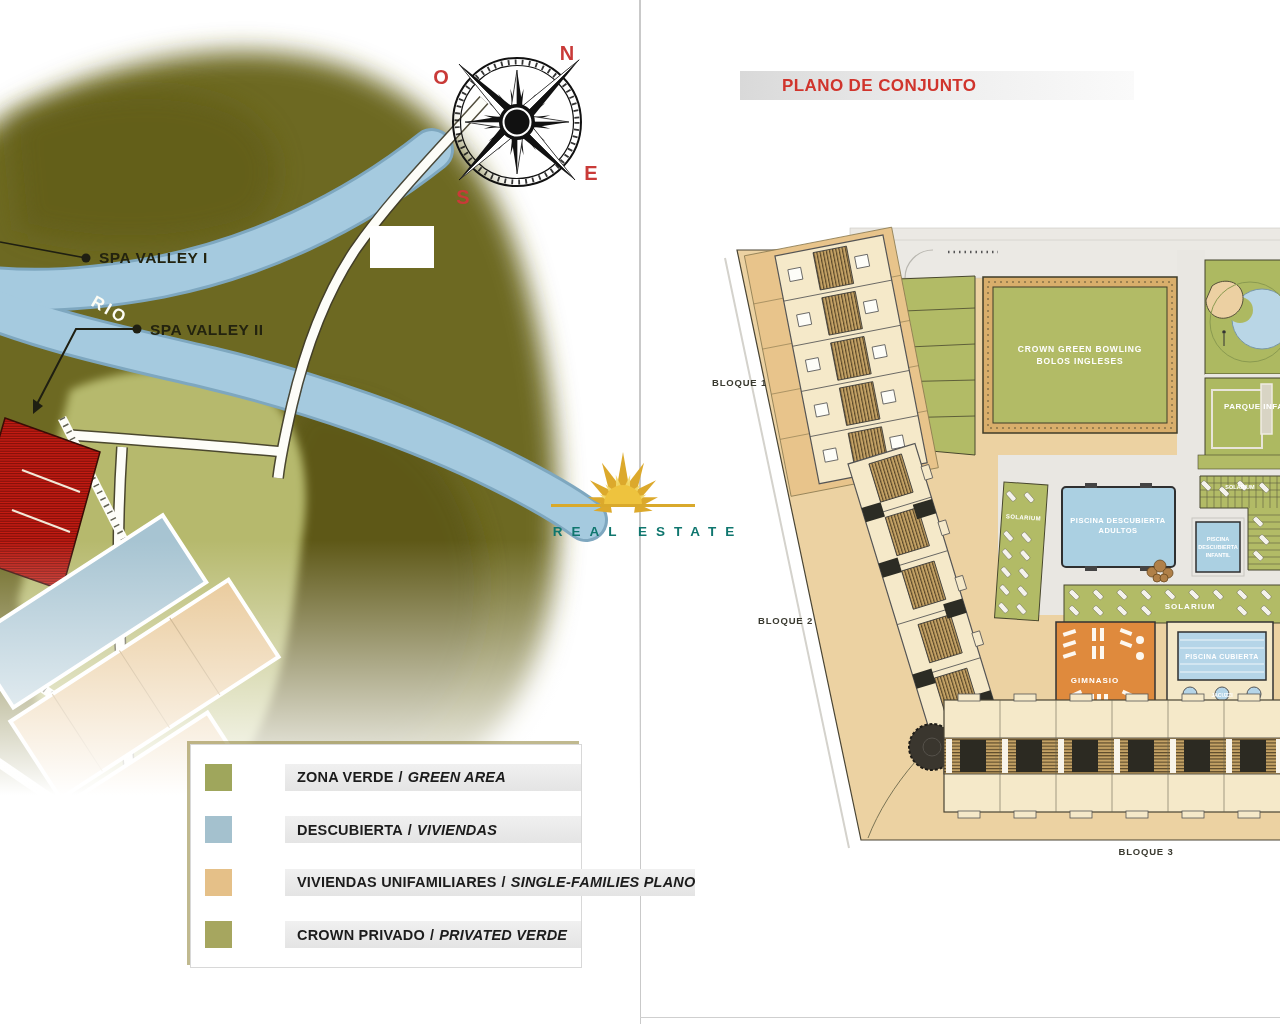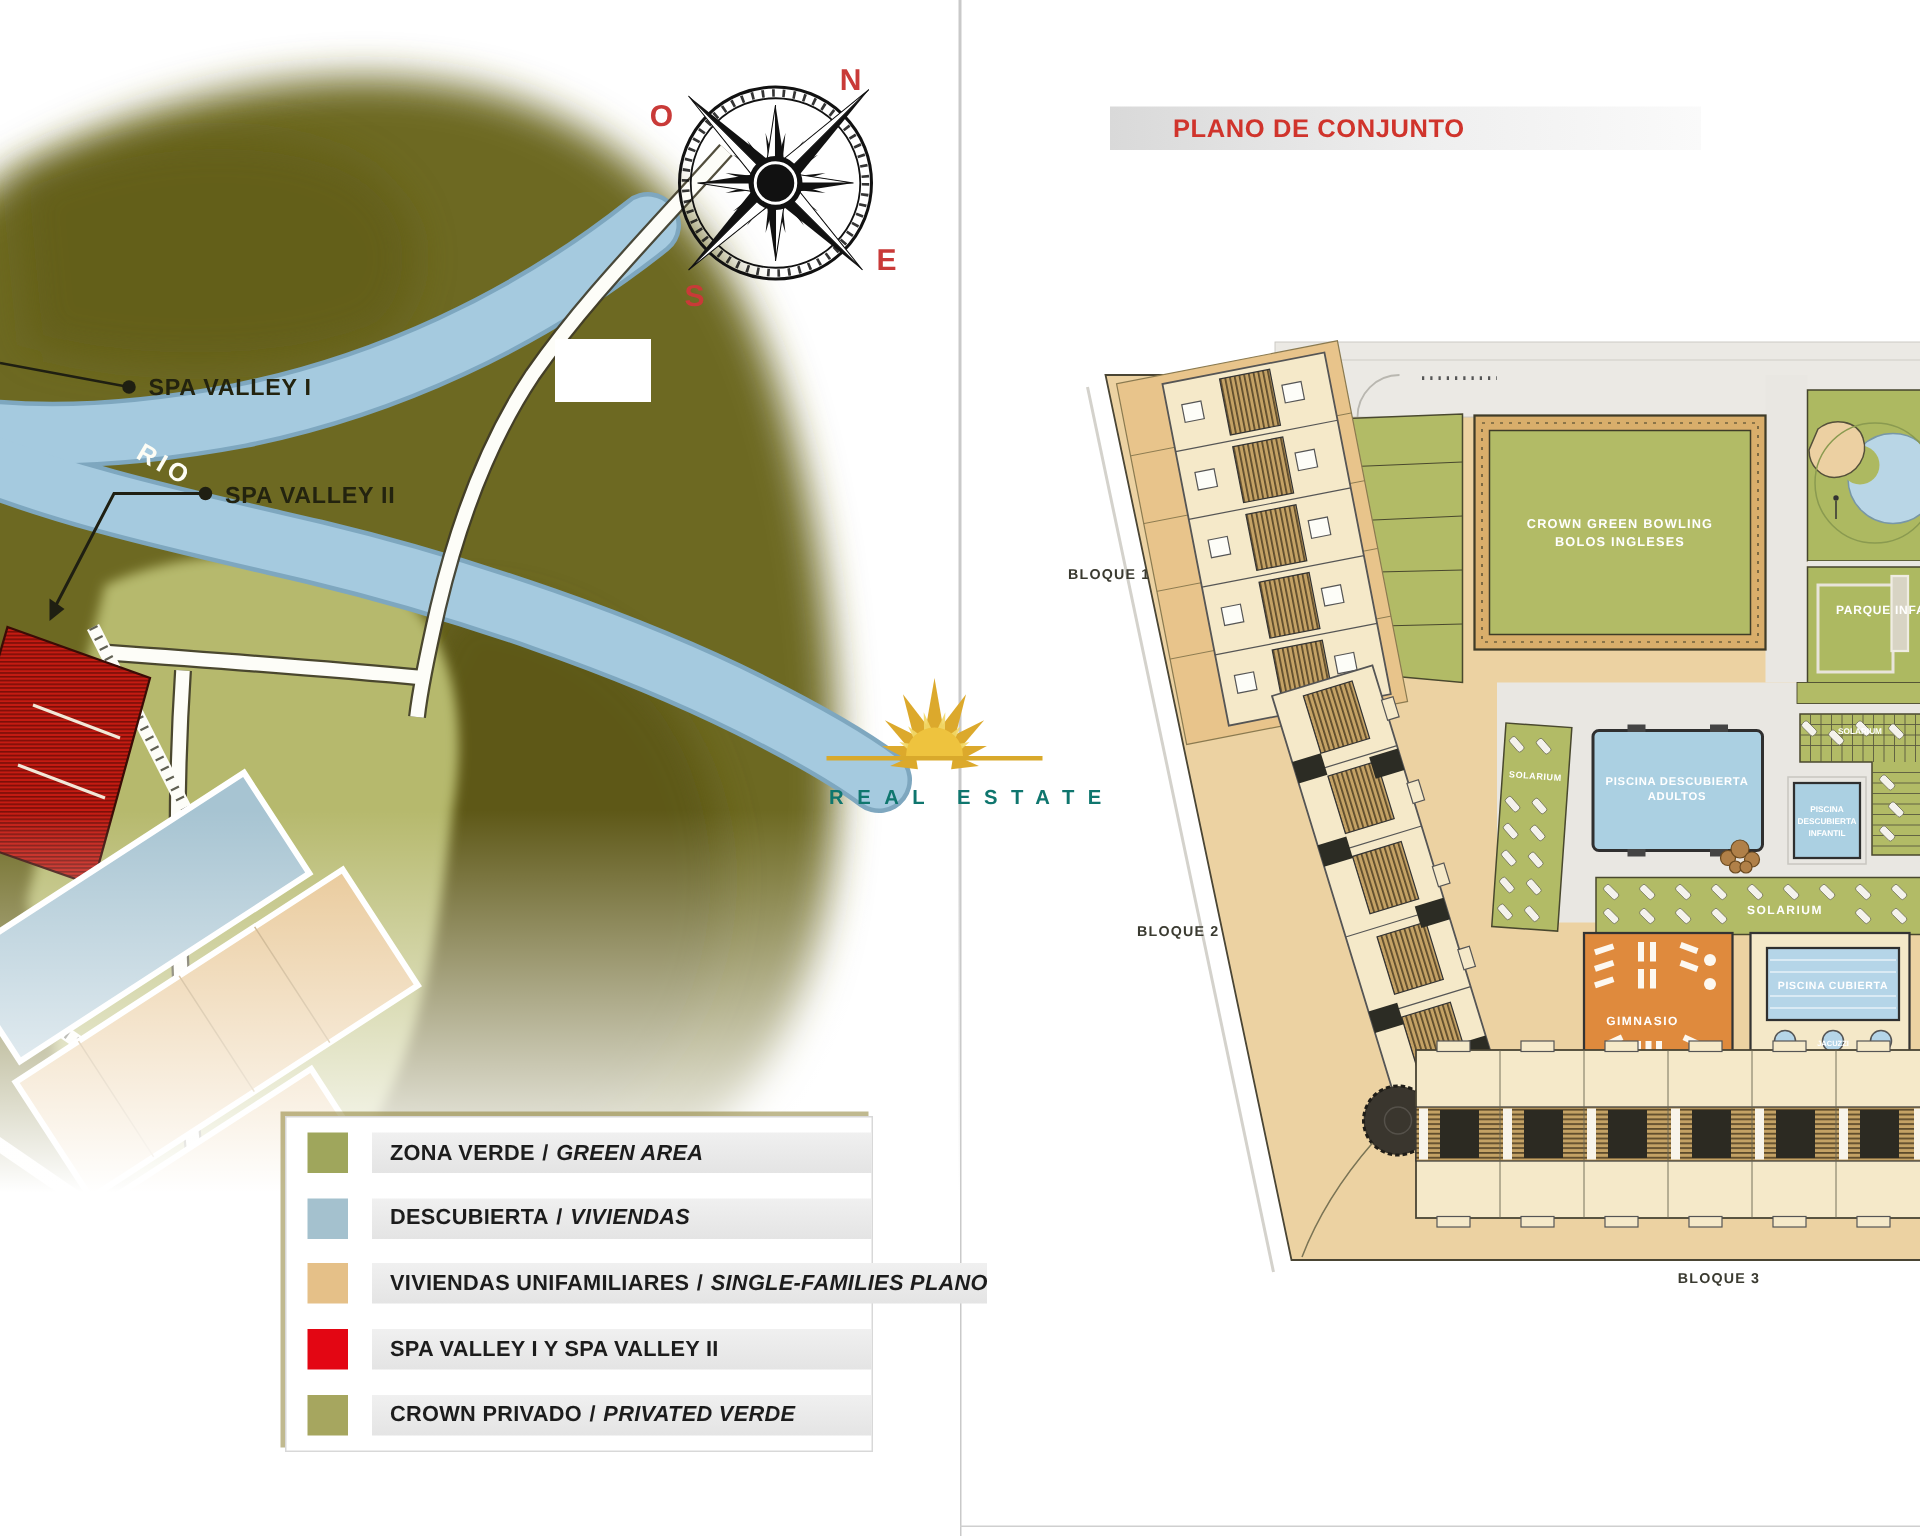--- a/index.html
+++ b/index.html
@@ -7,21 +7,21 @@
        font-family:"Liberation Sans",sans-serif;}
   .divider{position:absolute;left:639px;top:0;width:2px;height:1024px;background:#c9c9c9;}
   .bottomline{position:absolute;left:0;top:1017px;width:1280px;height:1px;background:#cfcfcf;}
   svg{position:absolute;display:block;}
   svg text{font-family:"Liberation Sans",sans-serif;font-weight:bold;}
 
   
   .legend{position:absolute;left:190px;top:744px;width:390px;height:222px;background:#fff;
           border:1px solid #d8d8d8;box-shadow:-3px -3px 0 rgba(141,127,51,.55);
           display:flex;flex-direction:column;justify-content:space-evenly;}
-  .lrow{display:flex;align-items:center;height:40px;}
+  .lrow{display:flex;align-items:center;height:40px;gap:37px;}
   .lsw{width:27px;height:27px;margin-left:14px;flex:none;}
   .lband{flex:1;margin-left:16px;height:27px;background:linear-gradient(#f0f0f0,#e4e4e4);
          display:flex;align-items:center;padding-left:12px;font-size:14.5px;font-weight:bold;
          color:#1c1c1c;letter-spacing:.2px;white-space:nowrap;}
   .lband .sep{margin:0 5px;}
   .lband .en{font-style:italic;}
 
   
   .plan-title{position:absolute;left:740px;top:71px;width:394px;height:29px;
               background:linear-gradient(90deg,#d9d9d9,#efefef 55%,#fafafa);
@@ -243,28 +243,20 @@
   </div>
   <div class="lrow">
     <div class="lsw" style="background:#e5c088"></div>
     <div class="lband">
         <span>VIVIENDAS UNIFAMILIARES</span>
         <span class="sep">/</span>
         <span class="en">SINGLE-FAMILIES PLANO</span>
       </div>
   </div>
   <div class="lrow">
-    <div class="lsw" style="background:#e30613"></div>
-    <div class="lband">
-        <span>SPA VALLEY I Y SPA VALLEY II</span>
-        <span class="sep"></span>
-        <span class="en"></span>
-      </div>
-  </div>
-  <div class="lrow">
     <div class="lsw" style="background:#a6a65f"></div>
     <div class="lband">
         <span>CROWN PRIVADO</span>
         <span class="sep">/</span>
         <span class="en">PRIVATED VERDE</span>
       </div>
   </div>
 </div>
 
 <div class="plan-title">

